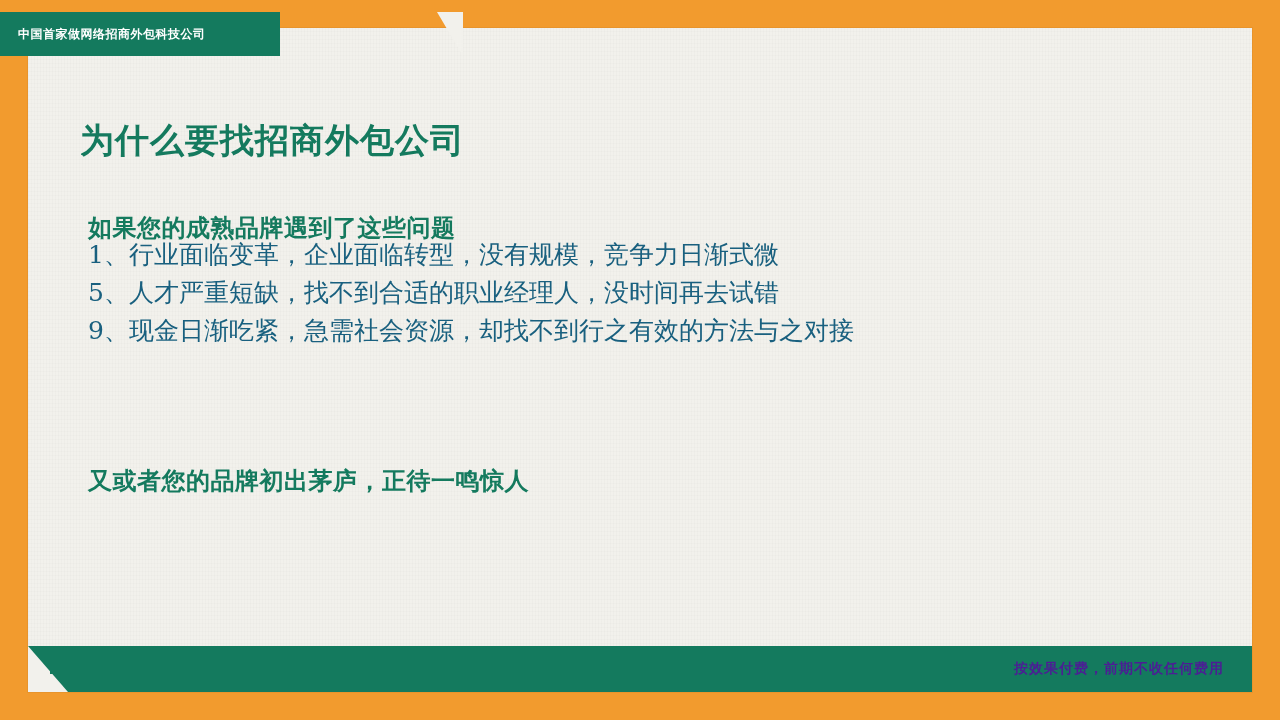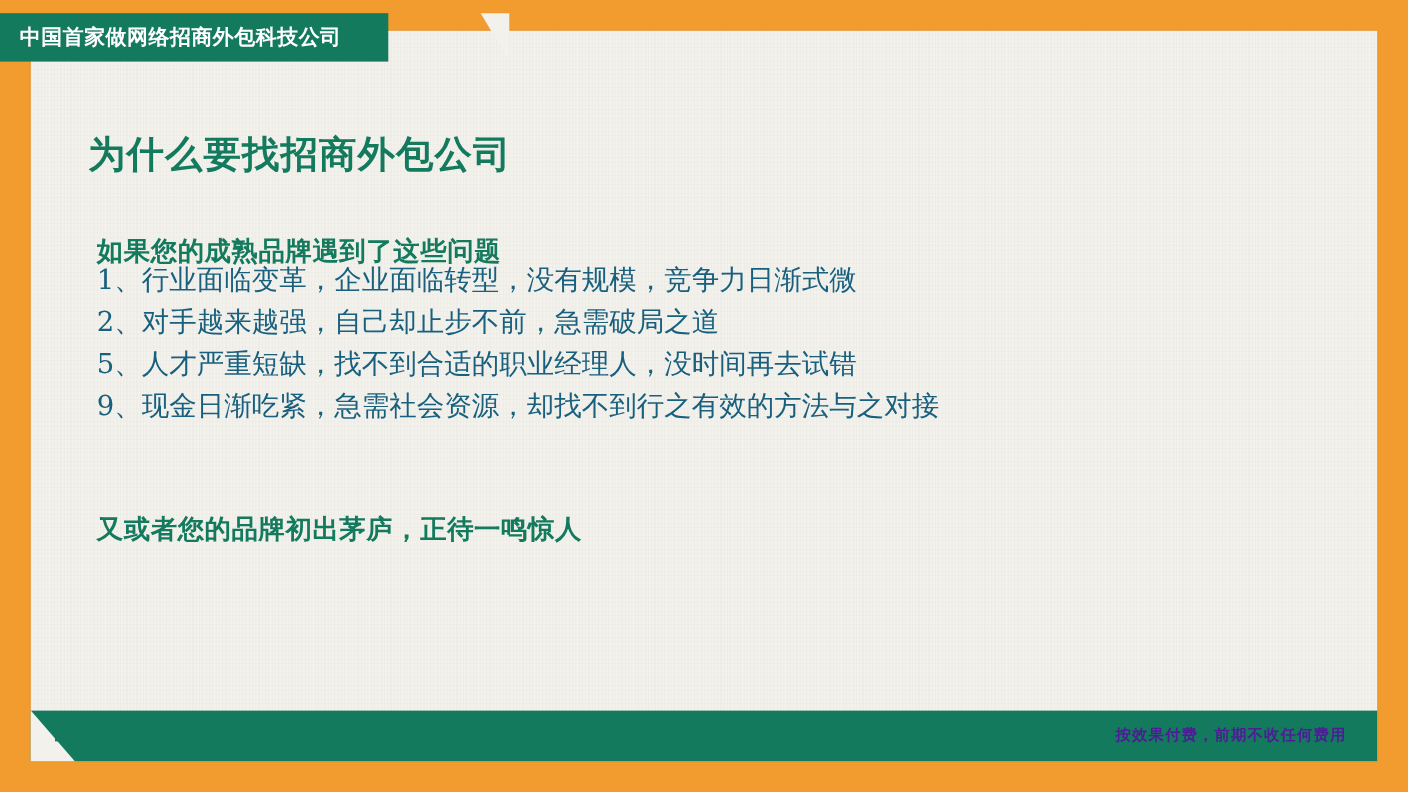--- a/index.html
+++ b/index.html
@@ -40,22 +40,22 @@
   .ribbon {
     position: absolute;
     left: 0px;
     top: 12px;
     height: 44px;
     background: #147A5E;
     color: #FFFFFF;
     display: flex;
     align-items: center;
     padding-left: 18px;
-    padding-right: 42px;
-    font-size: 19px;
+    padding-right: 74px;
+    font-size: 12px;
     font-weight: bold;
     letter-spacing: 0.5px;
     z-index: 3;
   }
   .ribbon-notch {
     position: absolute;
     top: 12px;
     left: 437px;
     width: 0;
     height: 0;
@@ -175,21 +175,20 @@
   <div class="ribbon">
     <span>中国首家做网络招商外包科技公司</span>
   </div>
   <div class="ribbon-notch"></div>
 
   <div class="title">为什么要找招商外包公司</div>
 
   <div class="sub-a">如果您的成熟品牌遇到了这些问题</div>
   <div class="list-a">
     <div class="item">1、行业面临变革，企业面临转型，没有规模，竞争力日渐式微</div>
-    <div class="item">2、对手越来越强，自己却止步不前，急需破局之道</div>
     <div class="item">5、人才严重短缺，找不到合适的职业经理人，没时间再去试错</div>
     <div class="item">9、现金日渐吃紧，急需社会资源，却找不到行之有效的方法与之对接</div>
   </div>
 
   <div class="sub-b">又或者您的品牌初出茅庐，正待一鸣惊人</div>
 
   <div class="bottom-bar"></div>
   <div class="bottom-cut"></div>
   <div class="bottom-left-strip"></div>
   <div class="bottom-text">按效果付费，前期不收任何费用</div>

